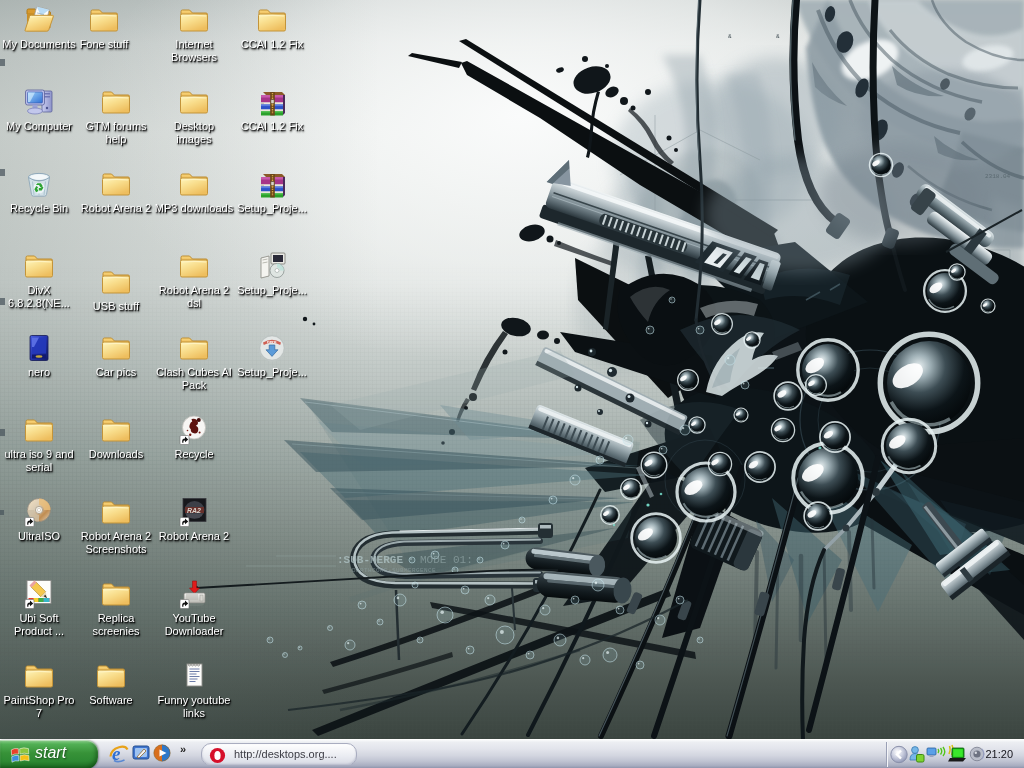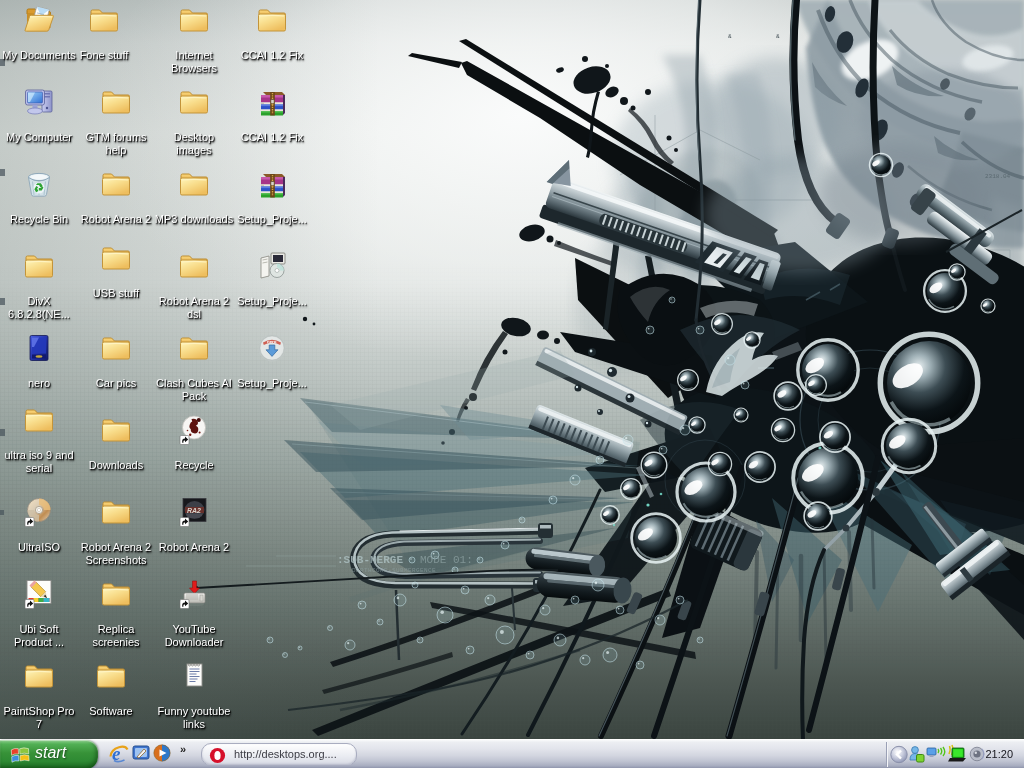--- a/index.html
+++ b/index.html
@@ -1,21 +1,21 @@
 <!DOCTYPE html>
 <html><head><meta charset="utf-8">
 <style>
 *{margin:0;padding:0;box-sizing:border-box}
 html,body{width:1024px;height:768px;overflow:hidden}
 body{font-family:"Liberation Sans",sans-serif}
 #screen{position:relative;width:1024px;height:768px;background:#9aa5a2;overflow:hidden}
 #wall{position:absolute;top:0;left:0}
 .ic{position:absolute;width:80px;text-align:center}
 .ic svg{display:block;margin:0 auto}
-.lbl{margin-top:13px;font-size:11px;line-height:13px;color:#fff;text-shadow:1px 1px 1px #000,1px 2px 2px rgba(0,0,0,.85)}
+.lbl{margin-top:2px;font-size:11px;line-height:13px;color:#fff;text-shadow:1px 1px 1px #000,1px 2px 2px rgba(0,0,0,.85)}
 #taskbar{position:absolute;left:0;top:739px;width:1024px;height:29px;background:linear-gradient(#f9fafb 0%,#eceef2 8%,#e3e5ec 30%,#d3d6e0 55%,#c0c4d2 75%,#a8adc0 92%,#8f95ad 100%);border-top:1px solid #fff}
 #startbtn{position:absolute;left:0;top:0;width:98px;height:29px;border-radius:0 12px 12px 0;background:linear-gradient(#90d38f 0%,#52b055 14%,#379238 45%,#2e8a33 72%,#1e6f24 100%);box-shadow:inset 0 1px 1px rgba(255,255,255,.5),inset -2px -2px 4px rgba(0,40,0,.45),1px 0 2px rgba(0,0,0,.35)}
 #startbtn .st{position:absolute;left:35px;top:4px;font-size:16px;font-weight:normal;font-style:italic;color:#fff;text-shadow:1px 1px 2px rgba(0,0,0,.5)}
 #taskbtn{position:absolute;left:201px;top:3px;width:156px;height:23px;border-radius:10px;border:1px solid #a9adc0;background:linear-gradient(#ffffff, #e9ebf1 60%, #d7dae4);box-shadow:inset 0 -1px 2px rgba(130,135,160,.4)}
 #taskbtn .t{position:absolute;left:32px;top:4px;font-size:11px;color:#3c3c44}
 #tray{position:absolute;right:0;top:0;width:138px;height:23px}
 #clock{position:absolute;right:11px;top:8px;font-size:11px;color:#15151c}
 </style></head>
 <body>
 <div id="screen">
@@ -1021,21 +1021,21 @@
           <use href="#folder"></use>
         </svg>
         <div class="lbl">DivX<br>6.8.2.8(NE...</div>
       </div>
 <div class="ic" style="left:-1px;top:332px">
         <svg width="32" height="32" viewBox="0 0 32 32">
           <use href="#games"></use>
         </svg>
         <div class="lbl">nero</div>
       </div>
-<div class="ic" style="left:-1px;top:404px">
+<div class="ic" style="left:-1px;top:414px">
         <svg width="32" height="32" viewBox="0 0 32 32">
           <use href="#folder"></use>
         </svg>
         <div class="lbl">ultra iso 9 and<br>serial</div>
       </div>
 <div class="ic" style="left:-1px;top:496px">
         <svg width="32" height="32" viewBox="0 0 32 32">
           <use href="#ultraiso"></use>
           <use href="#arw"></use>
         </svg>
@@ -1065,21 +1065,21 @@
           <use href="#folder"></use>
         </svg>
         <div class="lbl">GTM forums<br>help</div>
       </div>
 <div class="ic" style="left:76px;top:168px">
         <svg width="32" height="32" viewBox="0 0 32 32">
           <use href="#folder"></use>
         </svg>
         <div class="lbl">Robot Arena 2</div>
       </div>
-<div class="ic" style="left:76px;top:242px">
+<div class="ic" style="left:76px;top:266px">
         <svg width="32" height="32" viewBox="0 0 32 32">
           <use href="#folder"></use>
         </svg>
         <div class="lbl">USB stuff</div>
       </div>
 <div class="ic" style="left:76px;top:332px">
         <svg width="32" height="32" viewBox="0 0 32 32">
           <use href="#folder"></use>
         </svg>
         <div class="lbl">Car pics</div>

